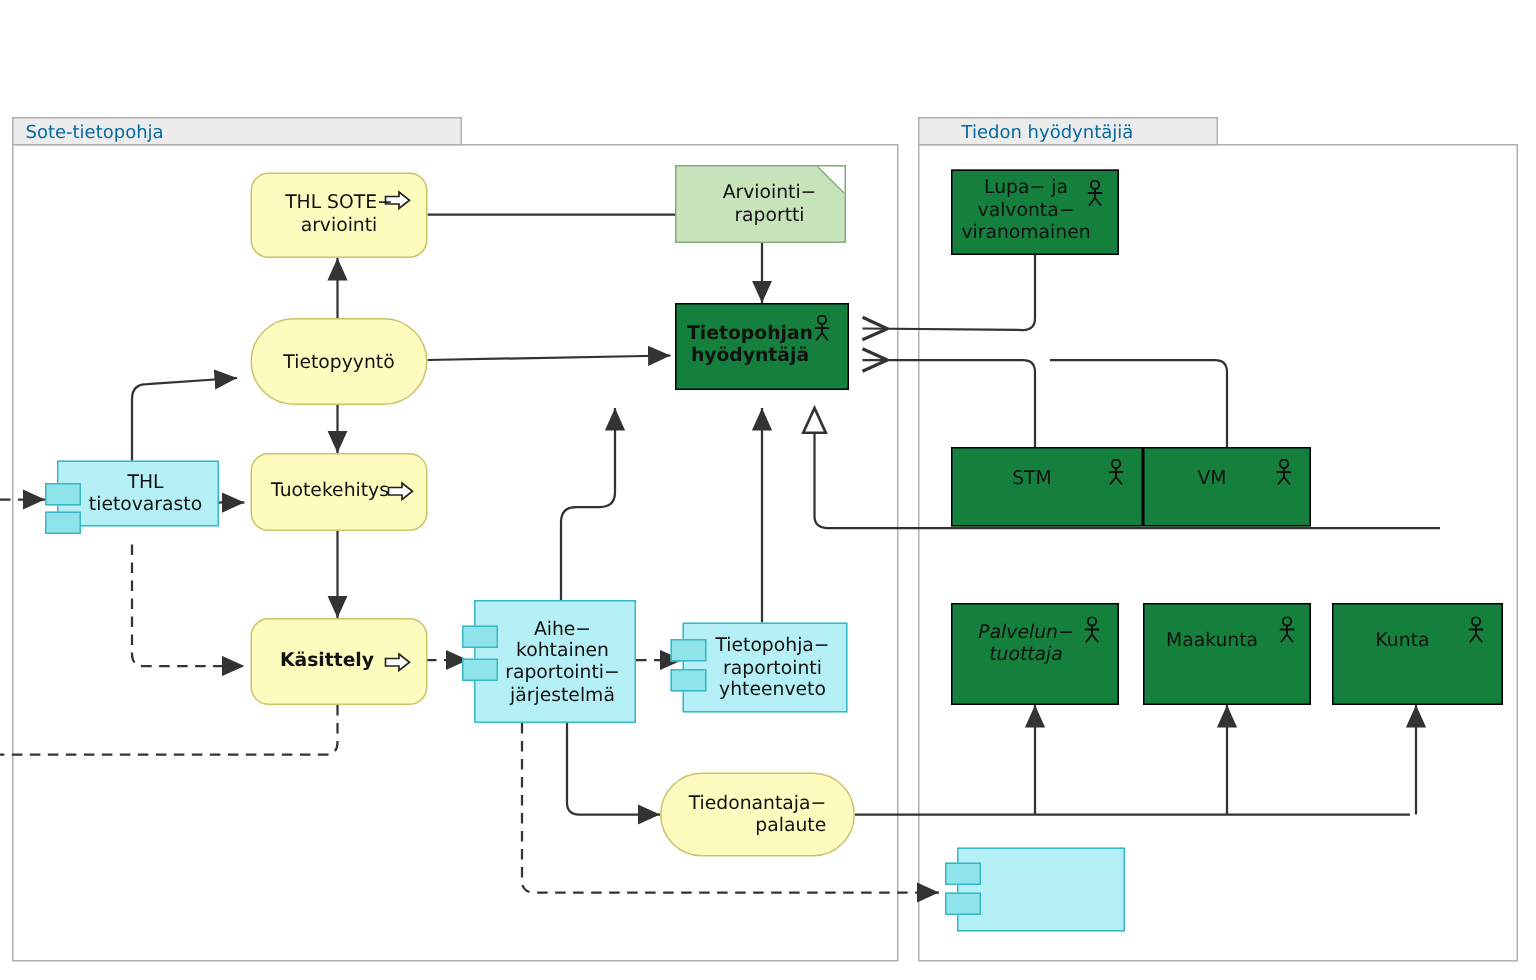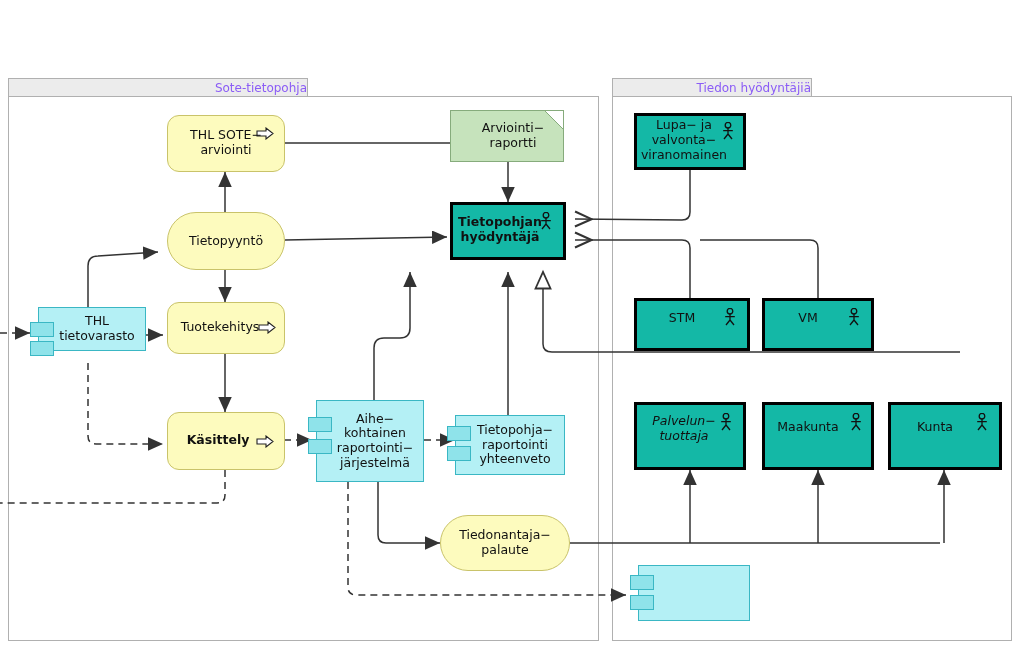--- a/index.html
+++ b/index.html
@@ -2,30 +2,30 @@
 <html><head>
 <meta charset="utf-8">
 <style>
   html,body{margin:0;padding:0;background:#ffffff;}
   body{width:1024px;height:653px;position:relative;overflow:hidden;
        font-family:"DejaVu Sans","Liberation Sans",sans-serif;}
   #canvas{position:absolute;left:0;top:0;width:1024px;height:653px;}
 
   .group{position:absolute;border:1px solid #b0b0b0;background:#ffffff;box-sizing:border-box;}
   .group-tab{position:absolute;border:1px solid #b0b0b0;background:#ececec;box-sizing:border-box;
-             font-size:12px;color:#8b5cf6;display:flex;align-items:center;padding-left:8px;justify-content:flex-end;}
+             font-size:12px;color:#0369a1;display:flex;align-items:center;padding-left:8px;}
 
   svg.links{position:absolute;left:0;top:0;width:1024px;height:653px;overflow:visible;}
 
   .node{position:absolute;box-sizing:border-box;display:flex;align-items:center;
         justify-content:center;text-align:center;font-size:12.5px;color:#111;line-height:1.18;}
 
   .proc{background:#fdfbbe;border:1px solid #c9c36a;border-radius:12px;}
-  .pill{background:#fdfbbe;border:1px solid #c9c36a;border-radius:999px;}
-  .actor{background:#14b8a6;border:3px solid #000000;border-radius:0;}
+  .pill{background:#fdfbbe;border:1px solid #c9c36a;border-radius:999px;text-align:right;}
+  .actor{background:#15803d;border:1px solid #000000;border-radius:0;}
   .comp{background:#b4f0f5;border:1px solid #3ab7c4;border-radius:0;}
   .docnode{background:#c6e3bc;border:1px solid #86ab7c;border-radius:0;}
 
   .lbl{position:relative;z-index:2;padding:0 6px;}
   .proc .lbl,.actor .lbl{transform:translateY(-0.1em);}
   .comp .lbl{padding-left:16px;}
 
   .proc-ico{position:absolute;right:10px;top:11px;width:18px;height:13px;}
   .actor-ico{position:absolute;right:12px;top:8px;width:14px;height:18px;}
   .lug{position:absolute;left:-9px;width:22px;height:13px;background:#8fe3ea;border:1px solid #3ab7c4;}
@@ -189,21 +189,21 @@
   </div>
 
   <div class="node actor" style="left:634px;top:113px;width:112px;height:57px;">
     <span class="lbl" style="transform:translate(-6px,-0.1em);">Lupa− ja<br>valvonta−<br>viranomainen</span>
     <svg class="actor-ico" viewBox="0 0 14 18" style="top:6px;right:8px;">
       <circle cx="7" cy="3.2" r="2.8" fill="none" stroke="#111" stroke-width="1.3"></circle>
       <path d="M7,6 L7,12 M2.2,8.6 L11.8,8.6 M7,12 L3,17 M7,12 L11,17" fill="none" stroke="#111" stroke-width="1.3"></path>
     </svg>
   </div>
 
-  <div class="node actor" style="left:634px;top:298px;width:116px;height:53px;">
+  <div class="node actor" style="left:634px;top:298px;width:128px;height:53px;">
     <span class="lbl" style="transform:translate(-10px,-0.45em);">STM</span>
     <svg class="actor-ico" viewBox="0 0 14 18" style="top:7px;right:10px;">
       <circle cx="7" cy="3.2" r="2.8" fill="none" stroke="#111" stroke-width="1.3"></circle>
       <path d="M7,6 L7,12 M2.2,8.6 L11.8,8.6 M7,12 L3,17 M7,12 L11,17" fill="none" stroke="#111" stroke-width="1.3"></path>
     </svg>
   </div>
 
   <div class="node actor" style="left:762px;top:298px;width:112px;height:53px;">
     <span class="lbl" style="transform:translate(-10px,-0.45em);">VM</span>
     <svg class="actor-ico" viewBox="0 0 14 18" style="top:7px;right:10px;">

